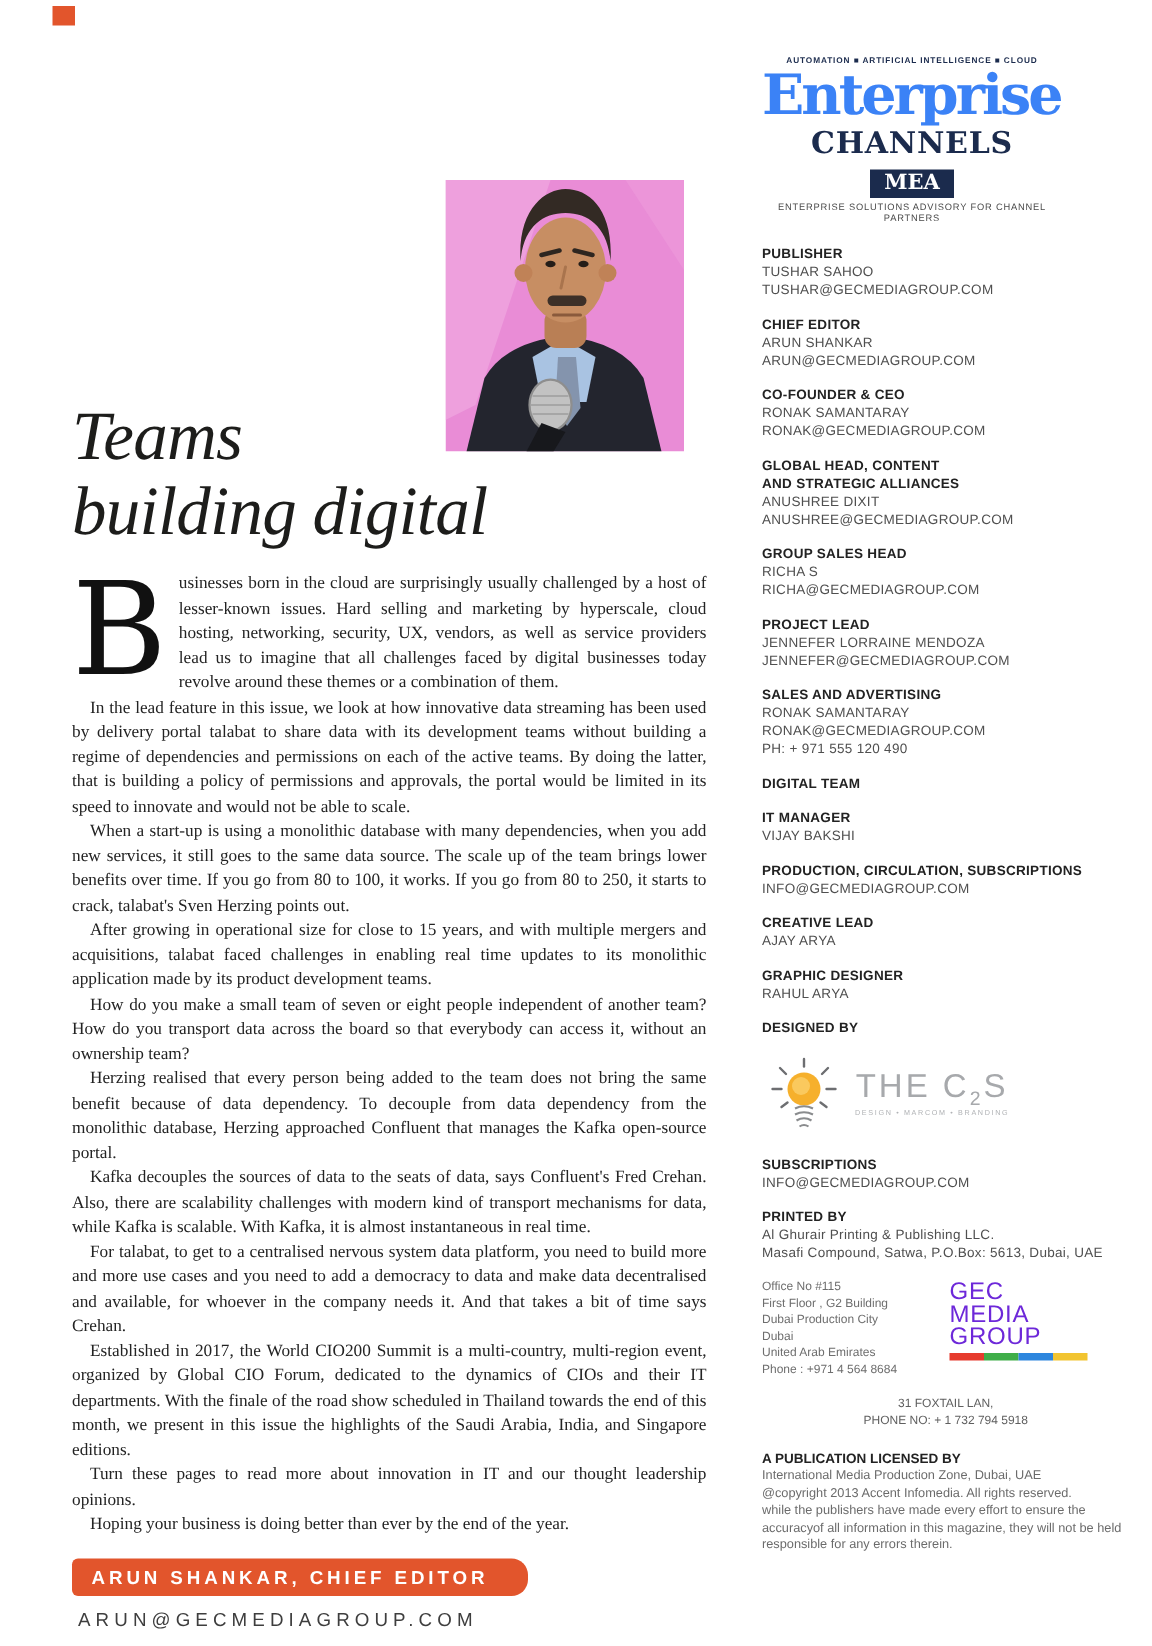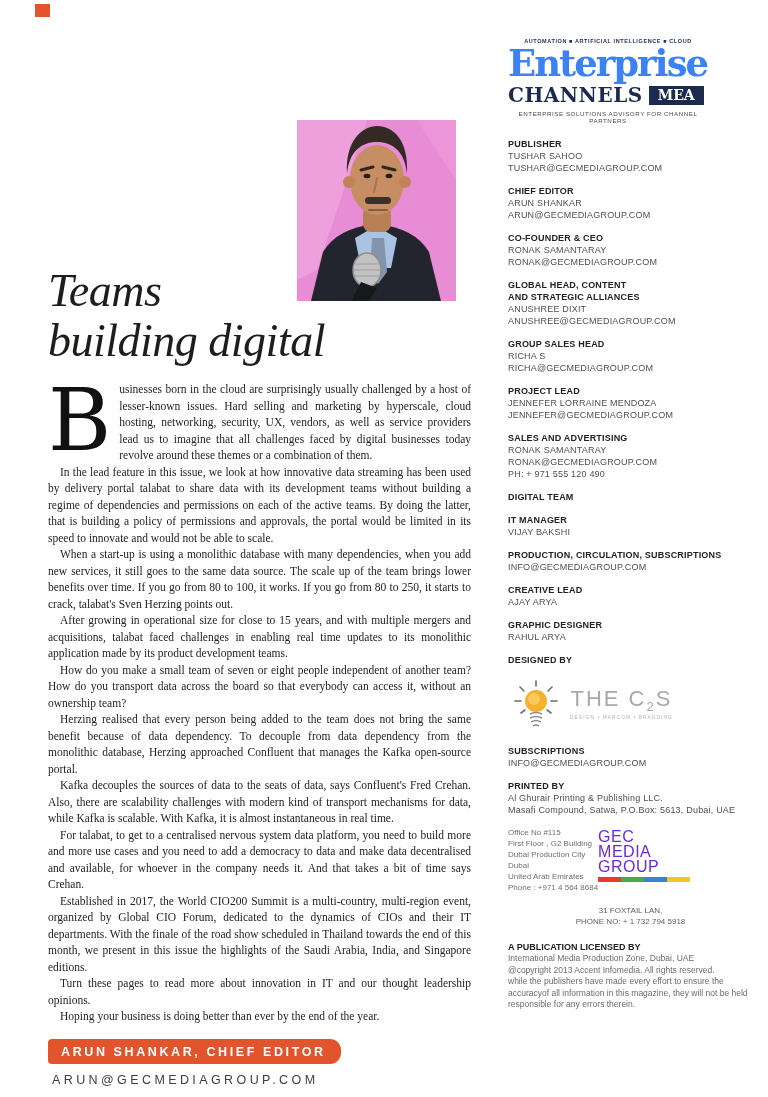--- a/index.html
+++ b/index.html
@@ -22,21 +22,21 @@
     font-family:"Liberation Serif", serif; font-size:11.5px; line-height:16.5px;
     color:#232323; text-align:justify;
   }
   .drop-cap {
     float:left; font-family:"DejaVu Serif", serif; font-size:86px; line-height:0.82;
     padding:4px 8px 0 0; color:#111111;
   }
   .article-body p { margin:0; text-indent:12px; }
   .article-body p.lead { text-indent:0; }
   .sig-badge {
-    display:inline-block; margin-top:14px; padding:6px 15px 5px 13px;
+    display:inline-block; margin-top:14px; padding:6px 26px 5px 13px;
     border-radius:4px 11px 11px 4px; color:#ffffff;
     font-size:12.5px; font-weight:700; letter-spacing:2.6px;
   }
   .sig-email {
     margin-top:9px; padding-left:4px; font-size:12.5px; letter-spacing:3.4px; color:#3e3e3e;
   }
 
   
   .photo { position:absolute; left:297px; top:120px; width:159px; height:181px; }
   .photo svg { display:block; }
@@ -46,21 +46,21 @@
 
   .brand { width:200px; margin-bottom:14px; }
   .brand-pre {
     font-size:5.5px; font-weight:700; color:#1b2b4d; letter-spacing:0.6px;
     text-align:center; margin-bottom:1px;
   }
   .brand-name {
     font-family:"DejaVu Serif", serif; font-weight:700; font-size:37px; line-height:1.0;
     color:#3b82f6; letter-spacing:-2px;
   }
-  .brand-row { display:flex; align-items:center; gap:6px; margin-top:1px; }
+  .brand-row { display:flex; align-items:center; gap:6px; margin-top:1px;flex-direction:column; }
   .brand-sub {
     font-family:"DejaVu Serif", serif; font-weight:700; font-size:20px; color:#1b2b4d; letter-spacing:0.5px;
   }
   .brand-badge {
     font-family:"DejaVu Serif", serif; font-weight:700; font-size:14px; color:#ffffff;
     padding:1px 9px 2px;
   }
   .brand-tagline {
     font-size:6.2px; color:#4a4a4a; letter-spacing:0.55px; text-align:center; margin-top:3px;
   }
@@ -70,21 +70,21 @@
     font-size:9px; font-weight:700; line-height:12px; color:#222222;
     letter-spacing:0.2px; white-space:pre-line;
   }
   .m-line { font-size:9px; line-height:12px; color:#4f4f4f; letter-spacing:0.2px; }
 
   .c2s { display:flex; align-items:center; gap:8px; margin:4px 0 14px 2px;text-align:center; }
   .c2s-text .c2s-name { font-size:22px; font-weight:300; color:#a7a9ac; letter-spacing:2px; line-height:1; }
   .c2s-name sub { font-size:13px; }
   .c2s-tagline { font-size:4.8px; color:#b0b2b5; letter-spacing:1.1px; margin-top:2px; }
 
-  .office-row { display:flex; margin-top:4px; }
+  .office-row { display:flex; justify-content:space-between; margin-top:4px; }
   .office-lines { font-size:8px; line-height:11px; color:#6e6e6e; }
   .gec-logo { margin-right:28px; margin-top:2px; }
   .gec-text {
     font-size:16px; font-weight:400; color:#6d28d9; line-height:15px;
     letter-spacing:0.5px; white-space:pre-line;
   }
   .gec-bar { display:flex; height:5px; width:92px; margin-top:3px; }
   .gec-bar span { flex:1; }
 
   .us-block { margin-top:12px; font-size:8px; line-height:11px; color:#5f5f5f;text-align:center; }

